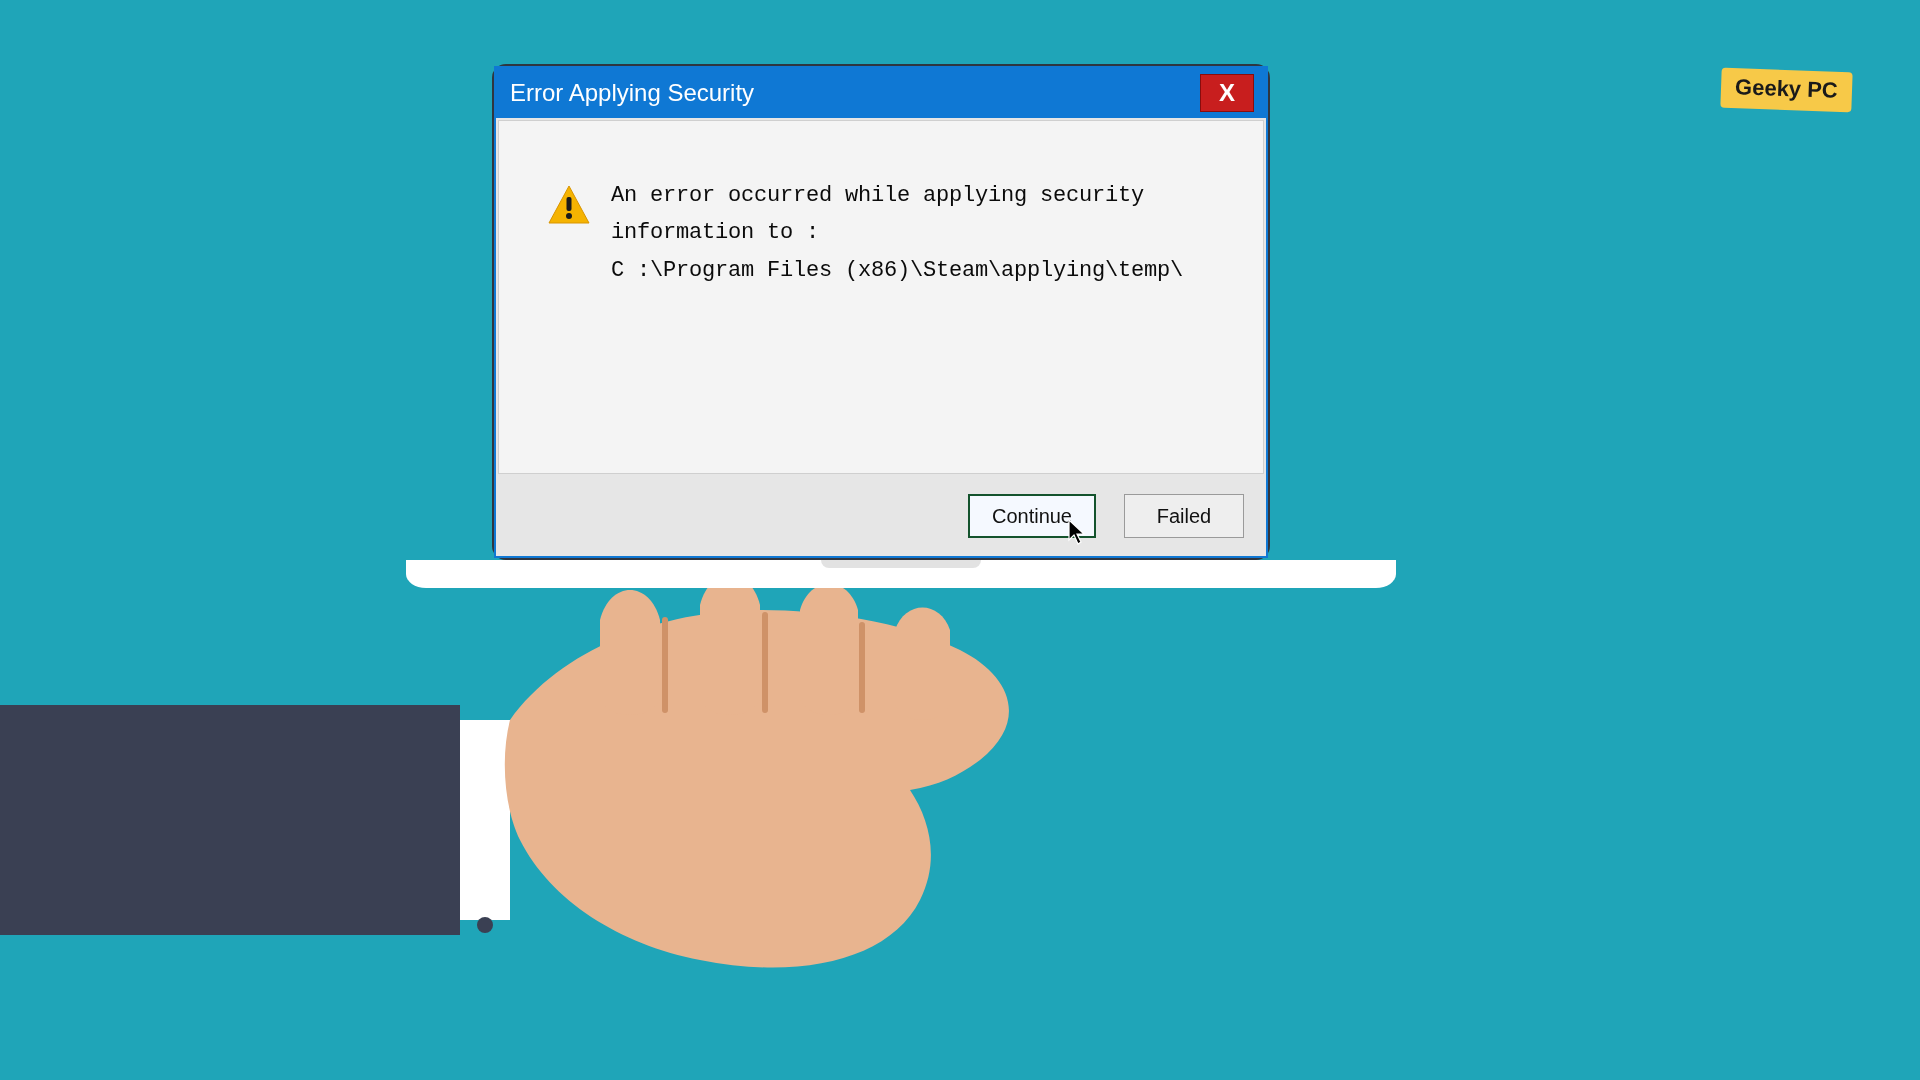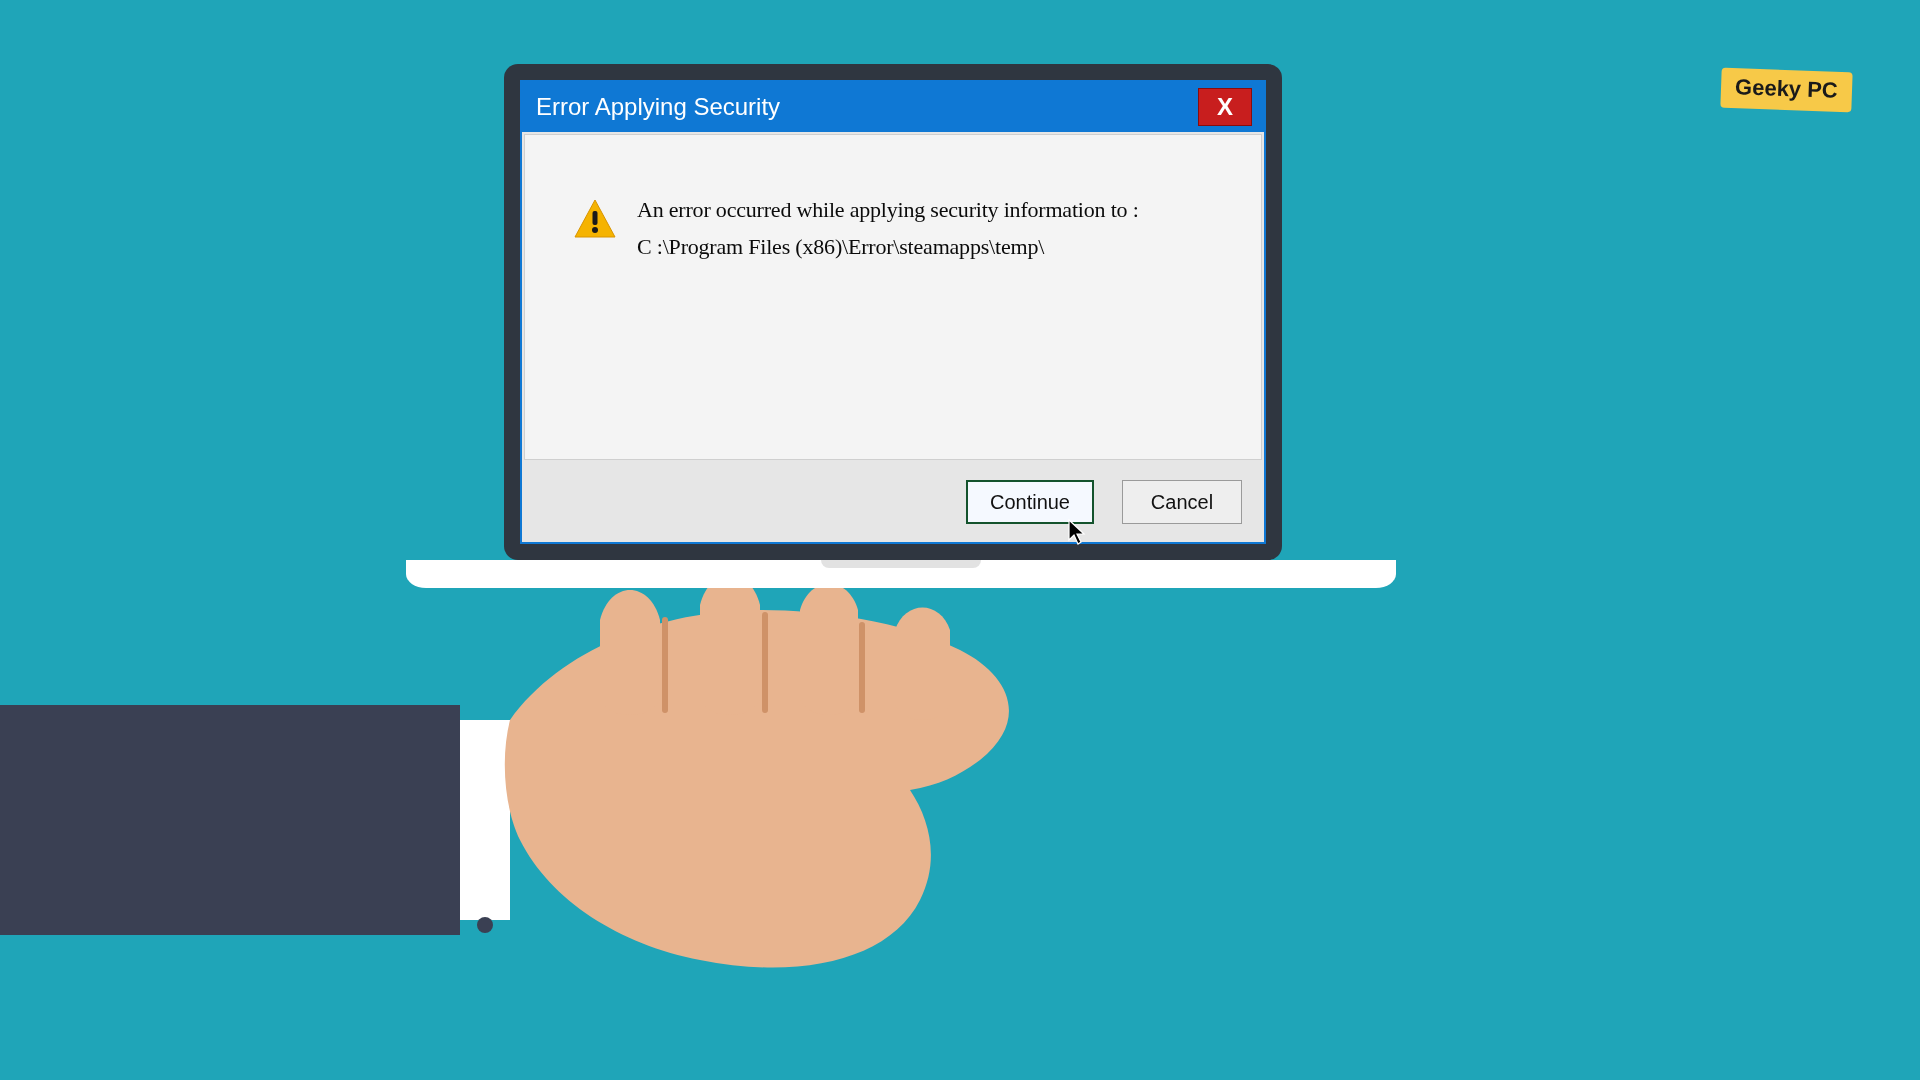--- a/index.html
+++ b/index.html
@@ -44,27 +44,27 @@
   transform: translateX(-50%);
   width: 160px;
   height: 8px;
   background: #e2e2e2;
   border-radius: 0 0 10px 10px;
 }
 
 
 .laptop-screen {
   position: absolute;
-  left: 504px;
+  left: 492px;
   top: 64px;
   width: 778px;
   height: 496px;
   background: #2f3640;
   border-radius: 14px;
-  padding: 16px;
+  padding: 2px;
 }
 
 
 .dialog {
   width: 100%;
   height: 100%;
   background: #e6e6e6;
   border: 2px solid #0f78d4;
   display: flex;
   flex-direction: column;
@@ -114,21 +114,21 @@
 .warn-icon {
   width: 44px;
   height: 44px;
   flex-shrink: 0;
   margin-top: 6px;
 }
 .msg {
   font-size: 22px;
   line-height: 1.7;
   color: #0b0b0b;
-  font-family: Liberation Serif, serif;
+  font-family: Liberation Mono, monospace;
   letter-spacing: -0.2px;
 }
 
 
 .button-row {
   height: 80px;
   background: #e6e6e6;
   display: flex;
   align-items: center;
   justify-content: flex-end;
@@ -220,30 +220,30 @@
     </div>
 
     <div class="dialog-body">
       <svg class="warn-icon" viewBox="0 0 44 44">
         <path d="M22 3 L42 40 L2 40 Z" fill="#f5b301" stroke="#d89400" stroke-width="1"></path>
         <rect x="19.5" y="14" width="5" height="14" rx="2" fill="#1a1a1a"></rect>
         <circle cx="22" cy="33" r="3" fill="#1a1a1a"></circle>
       </svg>
       <div class="msg">
         <div>An error occurred while applying security information to :</div>
-        <div>C :\Program Files (x86)\Error\steamapps\temp\</div>
+        <div>C :\Program Files (x86)\Steam\applying\temp\</div>
       </div>
     </div>
 
     <div class="button-row">
       <button class="dlg-btn primary">
         <span>Continue</span>
       </button>
       <button class="dlg-btn">
-        <span>Cancel</span>
+        <span>Failed</span>
       </button>
     </div>
 
   </div>
 </div>
 
 <svg class="cursor" viewBox="0 0 20 28">
   <path d="M2 2 L2 22 L7 17 L11 26 L14 24 L10 16 L17 16 Z" fill="#000000" stroke="#ffffff" stroke-width="1.2"></path>
 </svg>
 

